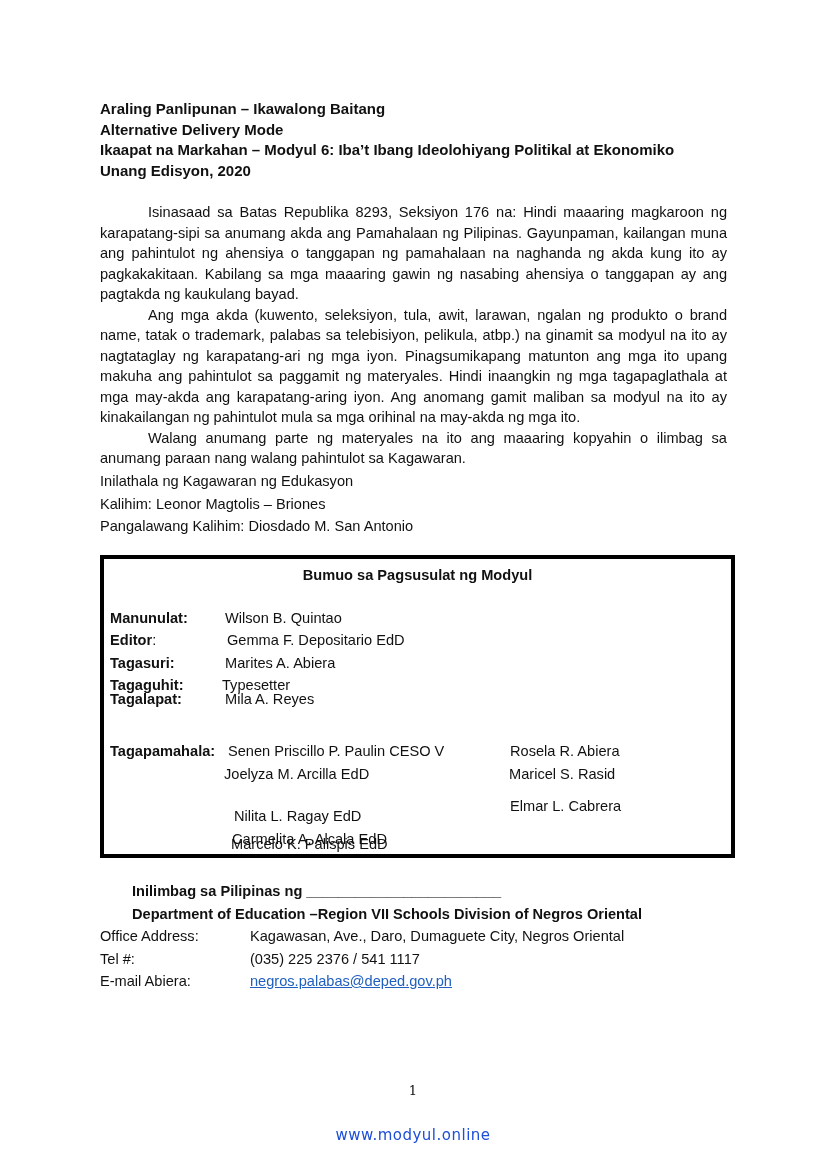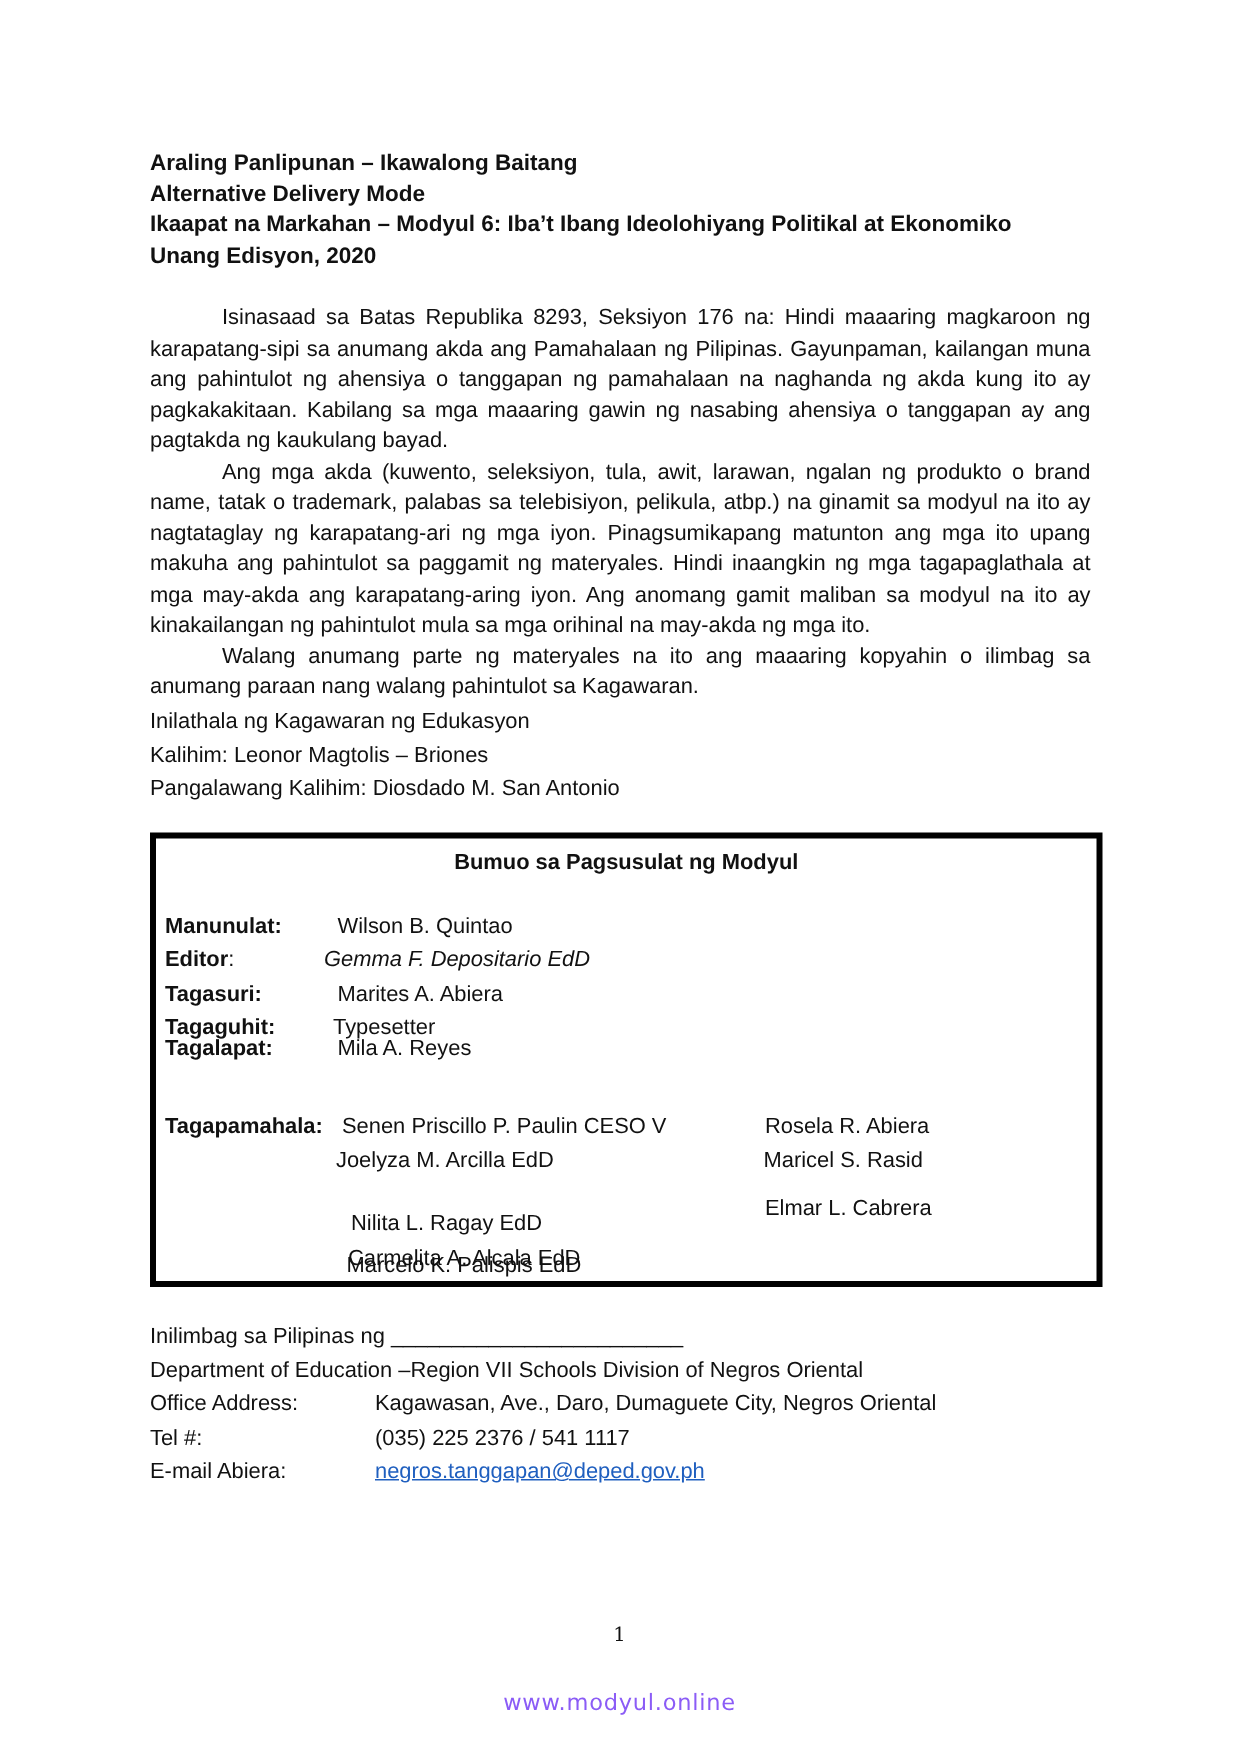--- a/index.html
+++ b/index.html
@@ -23,27 +23,27 @@
     border-top: 4px solid #000; border-left: 4px solid #000;
     border-right: 4px solid #000; border-bottom: 4px solid #000;
   }
   .box-title { position: absolute; left: 0; right: 0; top: 8px; text-align: center; font-size: 14.6px; font-weight: bold; }
   .credit-row { position: absolute; left: 6px; font-size: 14.6px; white-space: nowrap; }
   .credit-label { font-weight: bold; display: inline-block; }
   .credit-value { position: absolute; white-space: nowrap; }
   .mgr { position: absolute; font-size: 14.6px; white-space: nowrap; }
 
   .footer { position: absolute; left: 100px; top: 880px; font-size: 14.6px; line-height: 22.5px; }
-  .footer .b { font-weight: normal; white-space: nowrap; }
+  .footer .b { font-weight: bold; white-space: nowrap; margin-left: 32px; }
   .info-row { position: relative; height: 22.5px; white-space: nowrap; }
   .info-row .lbl { position: absolute; left: 0; }
   .info-row .val { position: absolute; left: 150px; }
   .email-link { color: #1f5fbf; text-decoration: underline; }
   .page-num { position: absolute; left: 0; right: 0; top: 1083px; text-align: center; font-family: "DejaVu Serif", serif; font-size: 13px; }
-  .watermark { position: absolute; left: 0; right: 0; top: 1126px; text-align: center; font-family: "DejaVu Sans", sans-serif; font-size: 15px; color: #8b5cf6; letter-spacing: 0.5px; }
+  .watermark { position: absolute; left: 0; right: 0; top: 1126px; text-align: center; font-family: "DejaVu Sans", sans-serif; font-size: 15px; color: #1d4ed8; letter-spacing: 0.5px; }
 </style>
 </head>
 <body>
 
 <div class="page">
 
   <div class="hdr">
     <div>Araling Panlipunan – Ikawalong Baitang</div>
     <div>Alternative Delivery Mode</div>
     <div>Ikaapat na Markahan – Modyul 6: Iba’t Ibang Ideolohiyang Politikal at Ekonomiko</div>
@@ -64,21 +64,21 @@
 
   <div class="credits-box">
     <div class="box-title">Bumuo sa Pagsusulat ng Modyul</div>
 
     <div class="credit-row" style="top:51px;">
       <span class="credit-label">Manunulat:</span>
       <span class="credit-value" style="left:115px;text-align:center;">Wilson B. Quintao</span>
     </div>
     <div class="credit-row" style="top:73px;">
       <span class="credit-label">Editor</span><span>:</span>
-      <span class="credit-value" style="left:106px;font-style:italic;">Gemma F. Depositario EdD</span>
+      <span class="credit-value" style="left:117px;">Gemma F. Depositario EdD</span>
     </div>
     <div class="credit-row" style="top:96px;">
       <span class="credit-label">Tagasuri:</span>
       <span class="credit-value" style="left:115px;">Marites A. Abiera</span>
     </div>
     <div class="credit-row" style="top:118px;">
       <span class="credit-label">Tagaguhit:</span>
       <span class="credit-value" style="left:112px;">Typesetter</span>
     </div>
     <div class="credit-row" style="top:132px;">
@@ -106,19 +106,19 @@
     <div class="info-row">
       <span class="lbl">Office Address:</span>
       <span class="val">Kagawasan, Ave., Daro, Dumaguete City, Negros Oriental</span>
     </div>
     <div class="info-row">
       <span class="lbl">Tel #:</span>
       <span class="val">(035) 225 2376 / 541 1117</span>
     </div>
     <div class="info-row">
       <span class="lbl">E-mail Abiera:</span>
-      <span class="val email-link">negros.tanggapan@deped.gov.ph</span>
+      <span class="val email-link">negros.palabas@deped.gov.ph</span>
     </div>
   </div>
 
   <div class="page-num">1</div>
   <div class="watermark">www.modyul.online</div>
 </div>
 
 </body></html>

